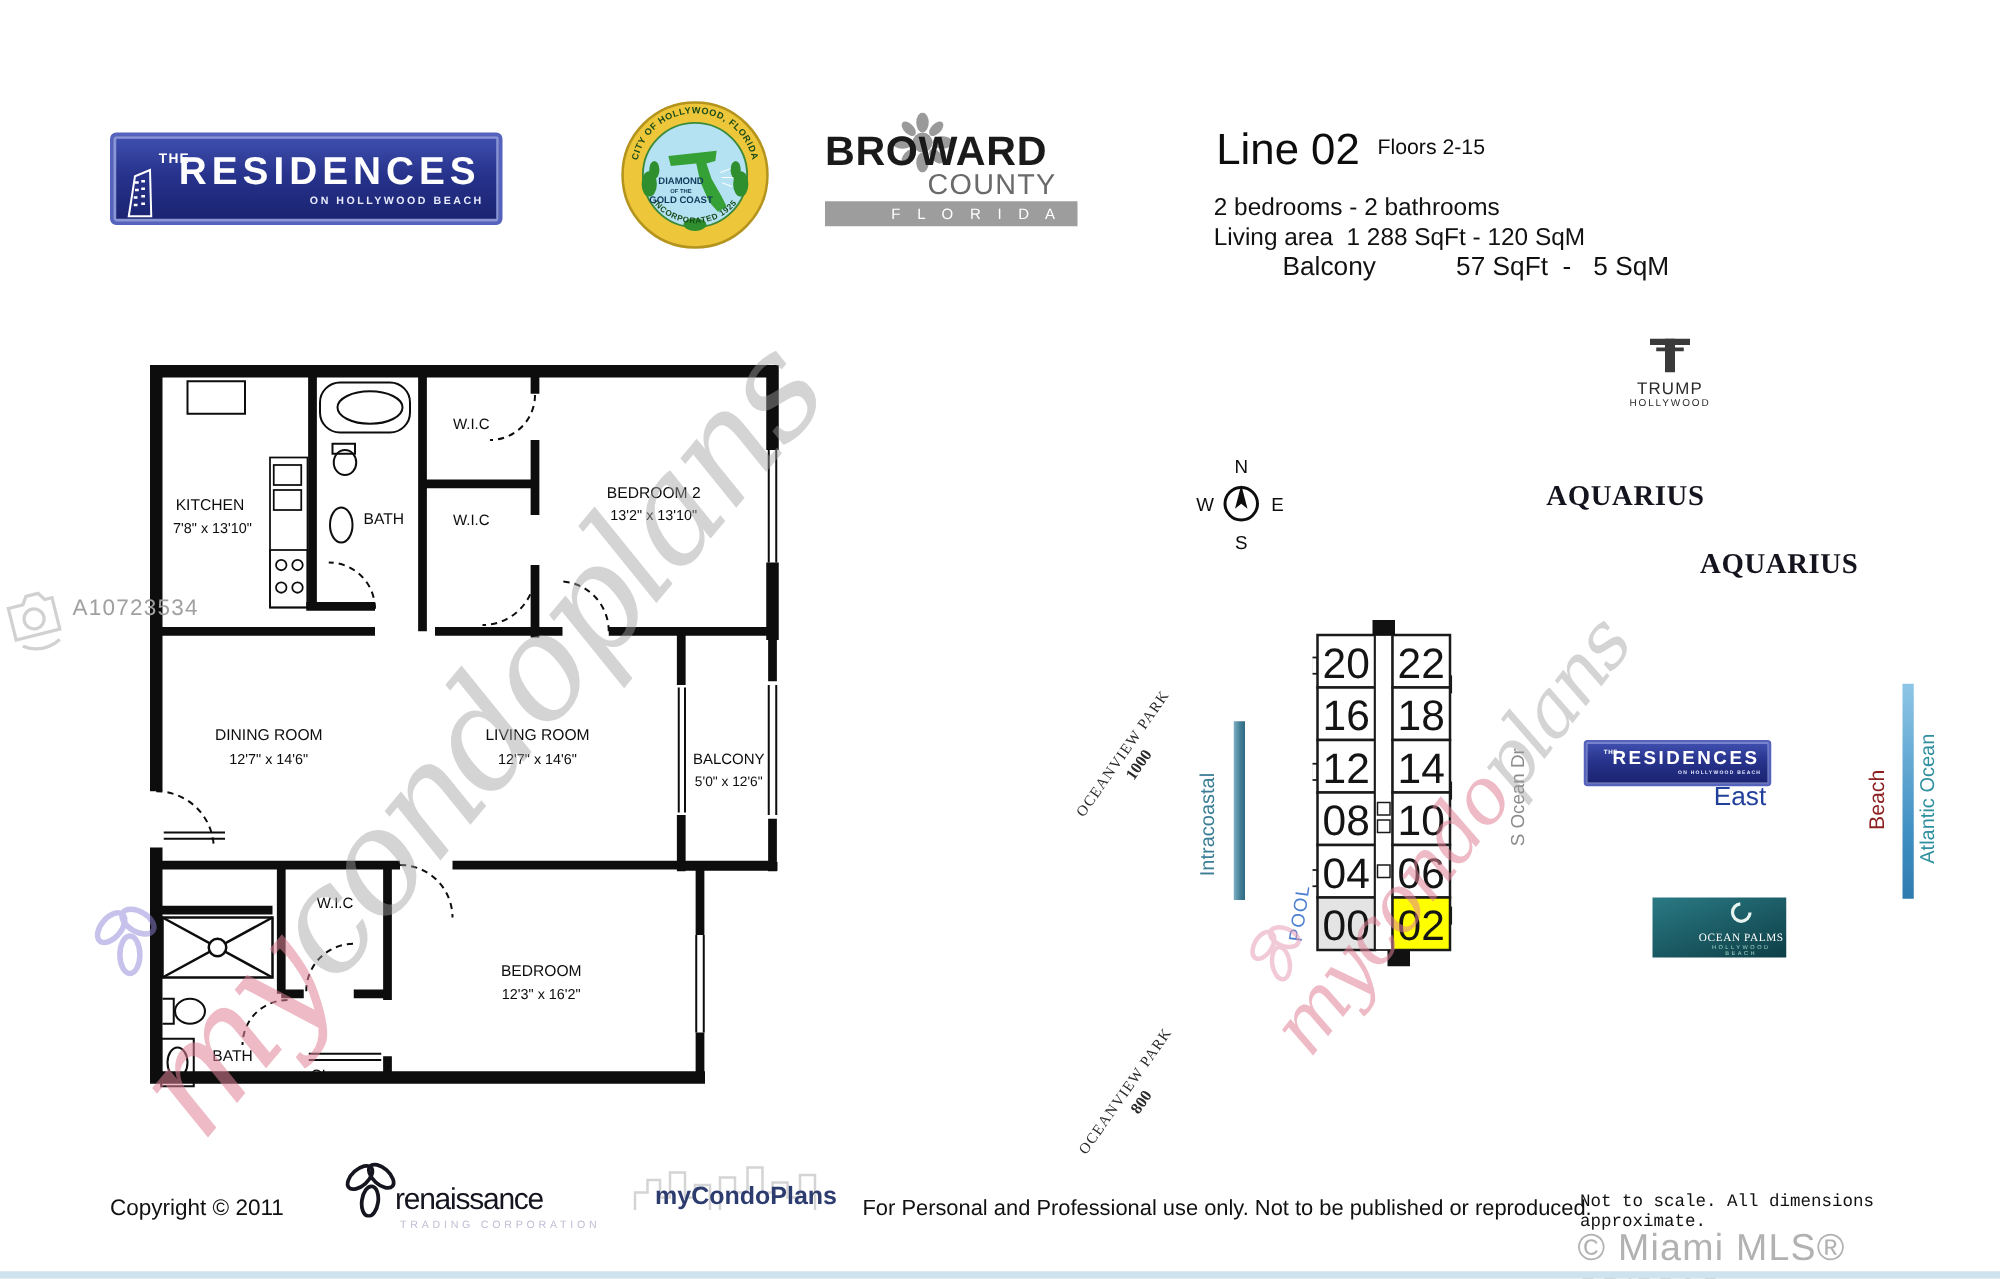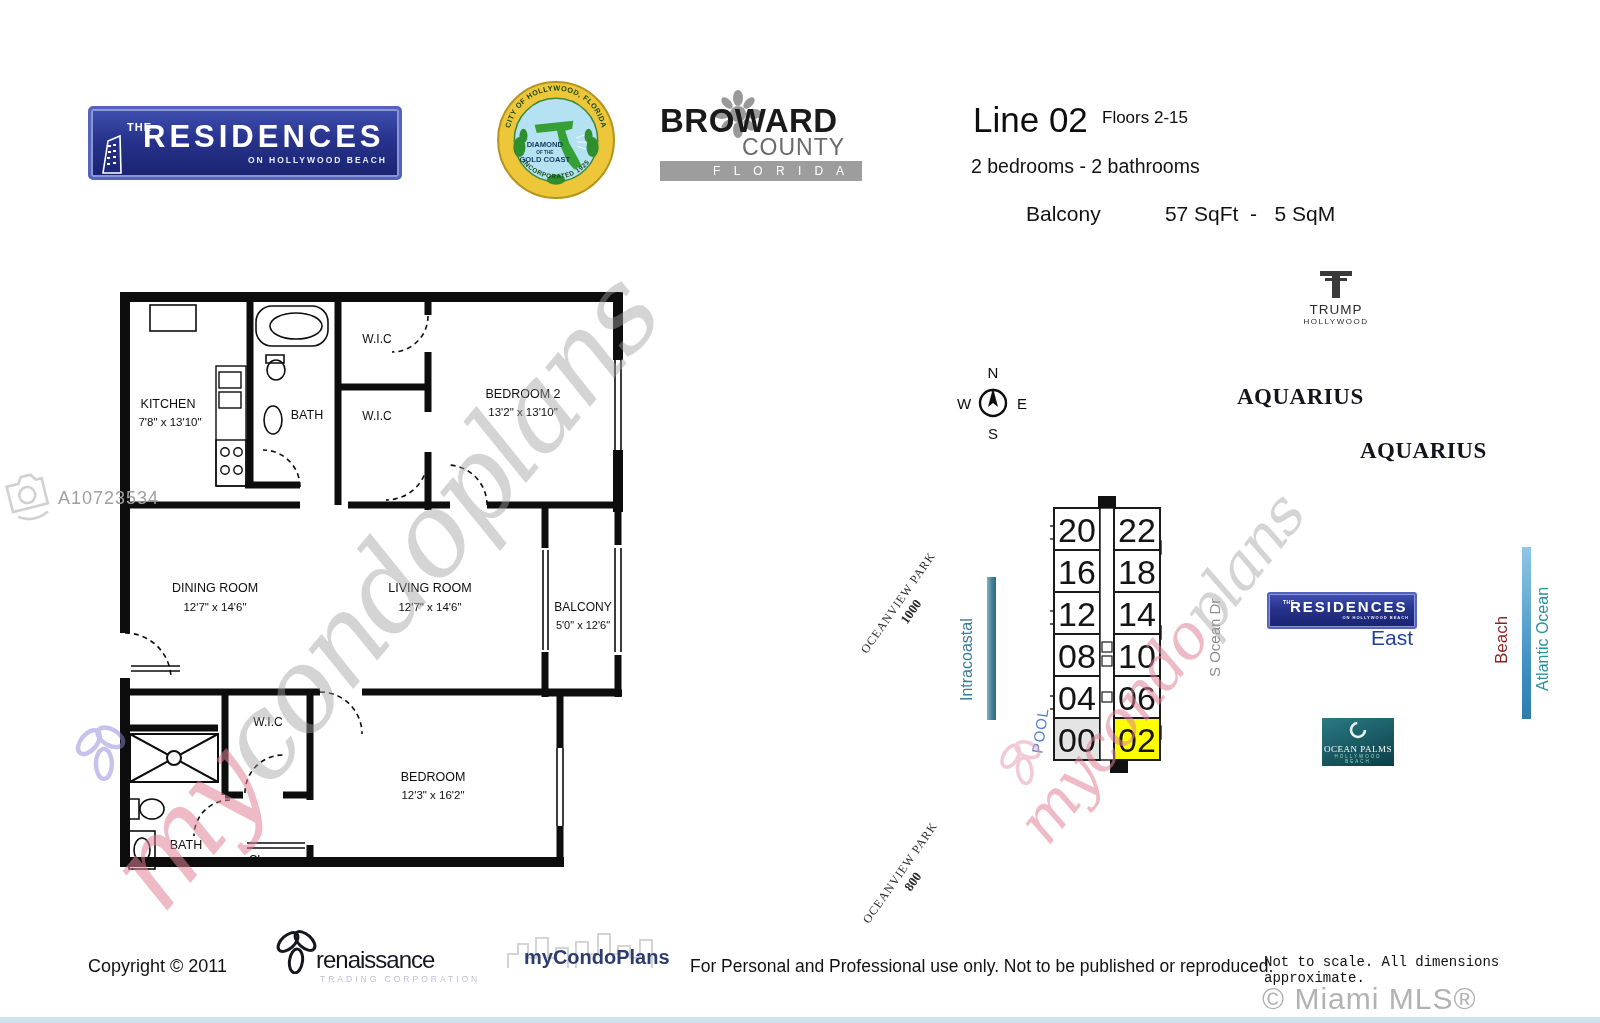--- a/index.html
+++ b/index.html
@@ -93,20 +93,21 @@
       <ellipse cx="35" cy="35" rx="4" ry="7" transform="rotate(-45 35 35)"></ellipse>
     </g>
   </svg>
   <div class="abs" style="left:660px;top:102px;font-size:33px;font-weight:bold;color:#1a1a1a;letter-spacing:0.5px;">BROWARD</div>
   <div class="abs" style="left:742px;top:134px;font-size:23px;color:#6a6a6a;letter-spacing:1px;">COUNTY</div>
   <div class="abs" style="left:660px;top:161px;width:162px;height:20px;background:#9d9d9d;color:#fff;font-size:12px;letter-spacing:5px;text-align:center;line-height:20px;padding-left:40px;">F L O R I D A</div>
 
   <div class="abs" style="left:973px;top:100px;font-size:35px;color:#0d0d0d;">Line 02</div>
   <div class="abs" style="left:1102px;top:108px;font-size:17px;color:#0d0d0d;">Floors 2-15</div>
   <div class="abs pre" style="left:971px;top:155px;font-size:19.5px;line-height:23.5px;">2 bedrooms - 2 bathrooms</div>
+  <div class="abs pre" style="left:971px;top:178.5px;font-size:19.5px;line-height:23.5px;">Living area  1 288 SqFt - 120 SqM</div>
   <div class="abs pre" style="left:1026px;top:202px;font-size:21px;line-height:23.5px;">Balcony           57 SqFt  -   5 SqM</div>
 
   <svg class="abs" style="left:100px;top:272px;" width="560" height="620" viewBox="100 272 560 620">
 
     <g stroke="#0d0d0d" stroke-width="10" fill="none">
       <path d="M121,297 H618 M125,292 V633 M125,678 V867 M121,862 H564 M618,292 V360 M618,450 V512"></path>
     </g>
 
     <g stroke="#0d0d0d" stroke-width="7" fill="none">
       <path d="M250,297 V485 M338,297 V505 M428,297 V315 M428,352 V412 M428,452 V510
@@ -295,37 +296,37 @@
     <span class="res-the" style="left:14px;top:5px;font-size:5px;letter-spacing:0.5px;">THE</span>
     <span class="res-name" style="left:21px;top:4px;font-size:15px;letter-spacing:2px;">RESIDENCES</span>
     <span class="res-tag" style="right:6px;top:21px;font-size:4px;letter-spacing:1px;">ON HOLLYWOOD BEACH</span>
   </div>
   <div class="abs region-label" style="left:1267px;top:626px;width:146px;text-align:right;font-size:21px;">East</div>
 
   <div class="abs v" style="left:1492px;top:608px;height:56px;font-size:17px;color:#8c1f1f;">Beach</div>
   <div class="abs" style="left:1522px;top:547px;width:9px;height:172px;background:linear-gradient(180deg,#8ec6e6,#3f8fc2 70%,#2f7bb0);"></div>
   <div class="abs v" style="left:1534px;top:576px;height:115px;font-size:16px;color:#2e8f9e;">Atlantic Ocean</div>
 
-  <div class="abs" style="left:1322px;top:718px;width:72px;height:48px;background:linear-gradient(160deg,#2a7a84,#0d3e46);text-align:center;">
+  <div class="abs" style="left:1322px;top:718px;width:72px;height:48px;background:linear-gradient(160deg,#2a7a84,#0d3e46);text-align:center;padding-left:35px;">
     <svg width="22" height="20" viewBox="0 0 22 20" style="margin-top:2px;">
       <circle cx="11" cy="10" r="7" fill="none" stroke="#e8f4f0" stroke-width="2.6" stroke-dasharray="32 12"></circle>
     </svg>
     <div style="font-size:9px;color:#fff;letter-spacing:0.5px;font-family:'Liberation Serif',serif;">OCEAN PALMS</div>
     <div style="font-size:4.5px;color:#9fd4c8;letter-spacing:2px;">HOLLYWOOD BEACH</div>
   </div>
 
 
   <svg class="abs" style="left:4px;top:470px;transform:rotate(-14deg);opacity:0.45;" width="48" height="56" viewBox="0 0 48 56">
     <g fill="none" stroke="#9a9a9a" stroke-width="2.6">
       <path d="M6,12 h12 l4,-6 h10 l4,6 h6 v26 h-36 z"></path>
       <circle cx="24" cy="25" r="8"></circle>
       <path d="M10,44 q14,10 30,2"></path>
     </g>
   </svg>
-  <div class="abs" style="left:58px;top:488px;font-size:18px;color:#a0a0a0;letter-spacing:1px;">A10723534</div>
+  <div class="abs" style="left:58px;top:476px;font-size:18px;color:#a0a0a0;letter-spacing:1px;">A10723534</div>
 
   <svg class="abs" style="left:76px;top:722px;transform:rotate(-10deg);opacity:0.5;" width="52" height="62" viewBox="0 0 52 62">
     <g fill="none" stroke="#8f86d8" stroke-width="4.4">
       <ellipse cx="15" cy="18" rx="14" ry="8" transform="rotate(-40 15 18)"></ellipse>
       <ellipse cx="37" cy="17" rx="14" ry="8" transform="rotate(40 37 17)"></ellipse>
       <ellipse cx="26" cy="42" rx="8" ry="15" transform="rotate(10 26 42)"></ellipse>
     </g>
   </svg>
 
   <div class="abs wm" style="left:80px;top:848px;transform:rotate(-50deg);transform-origin:0 0;font-size:115px;">

